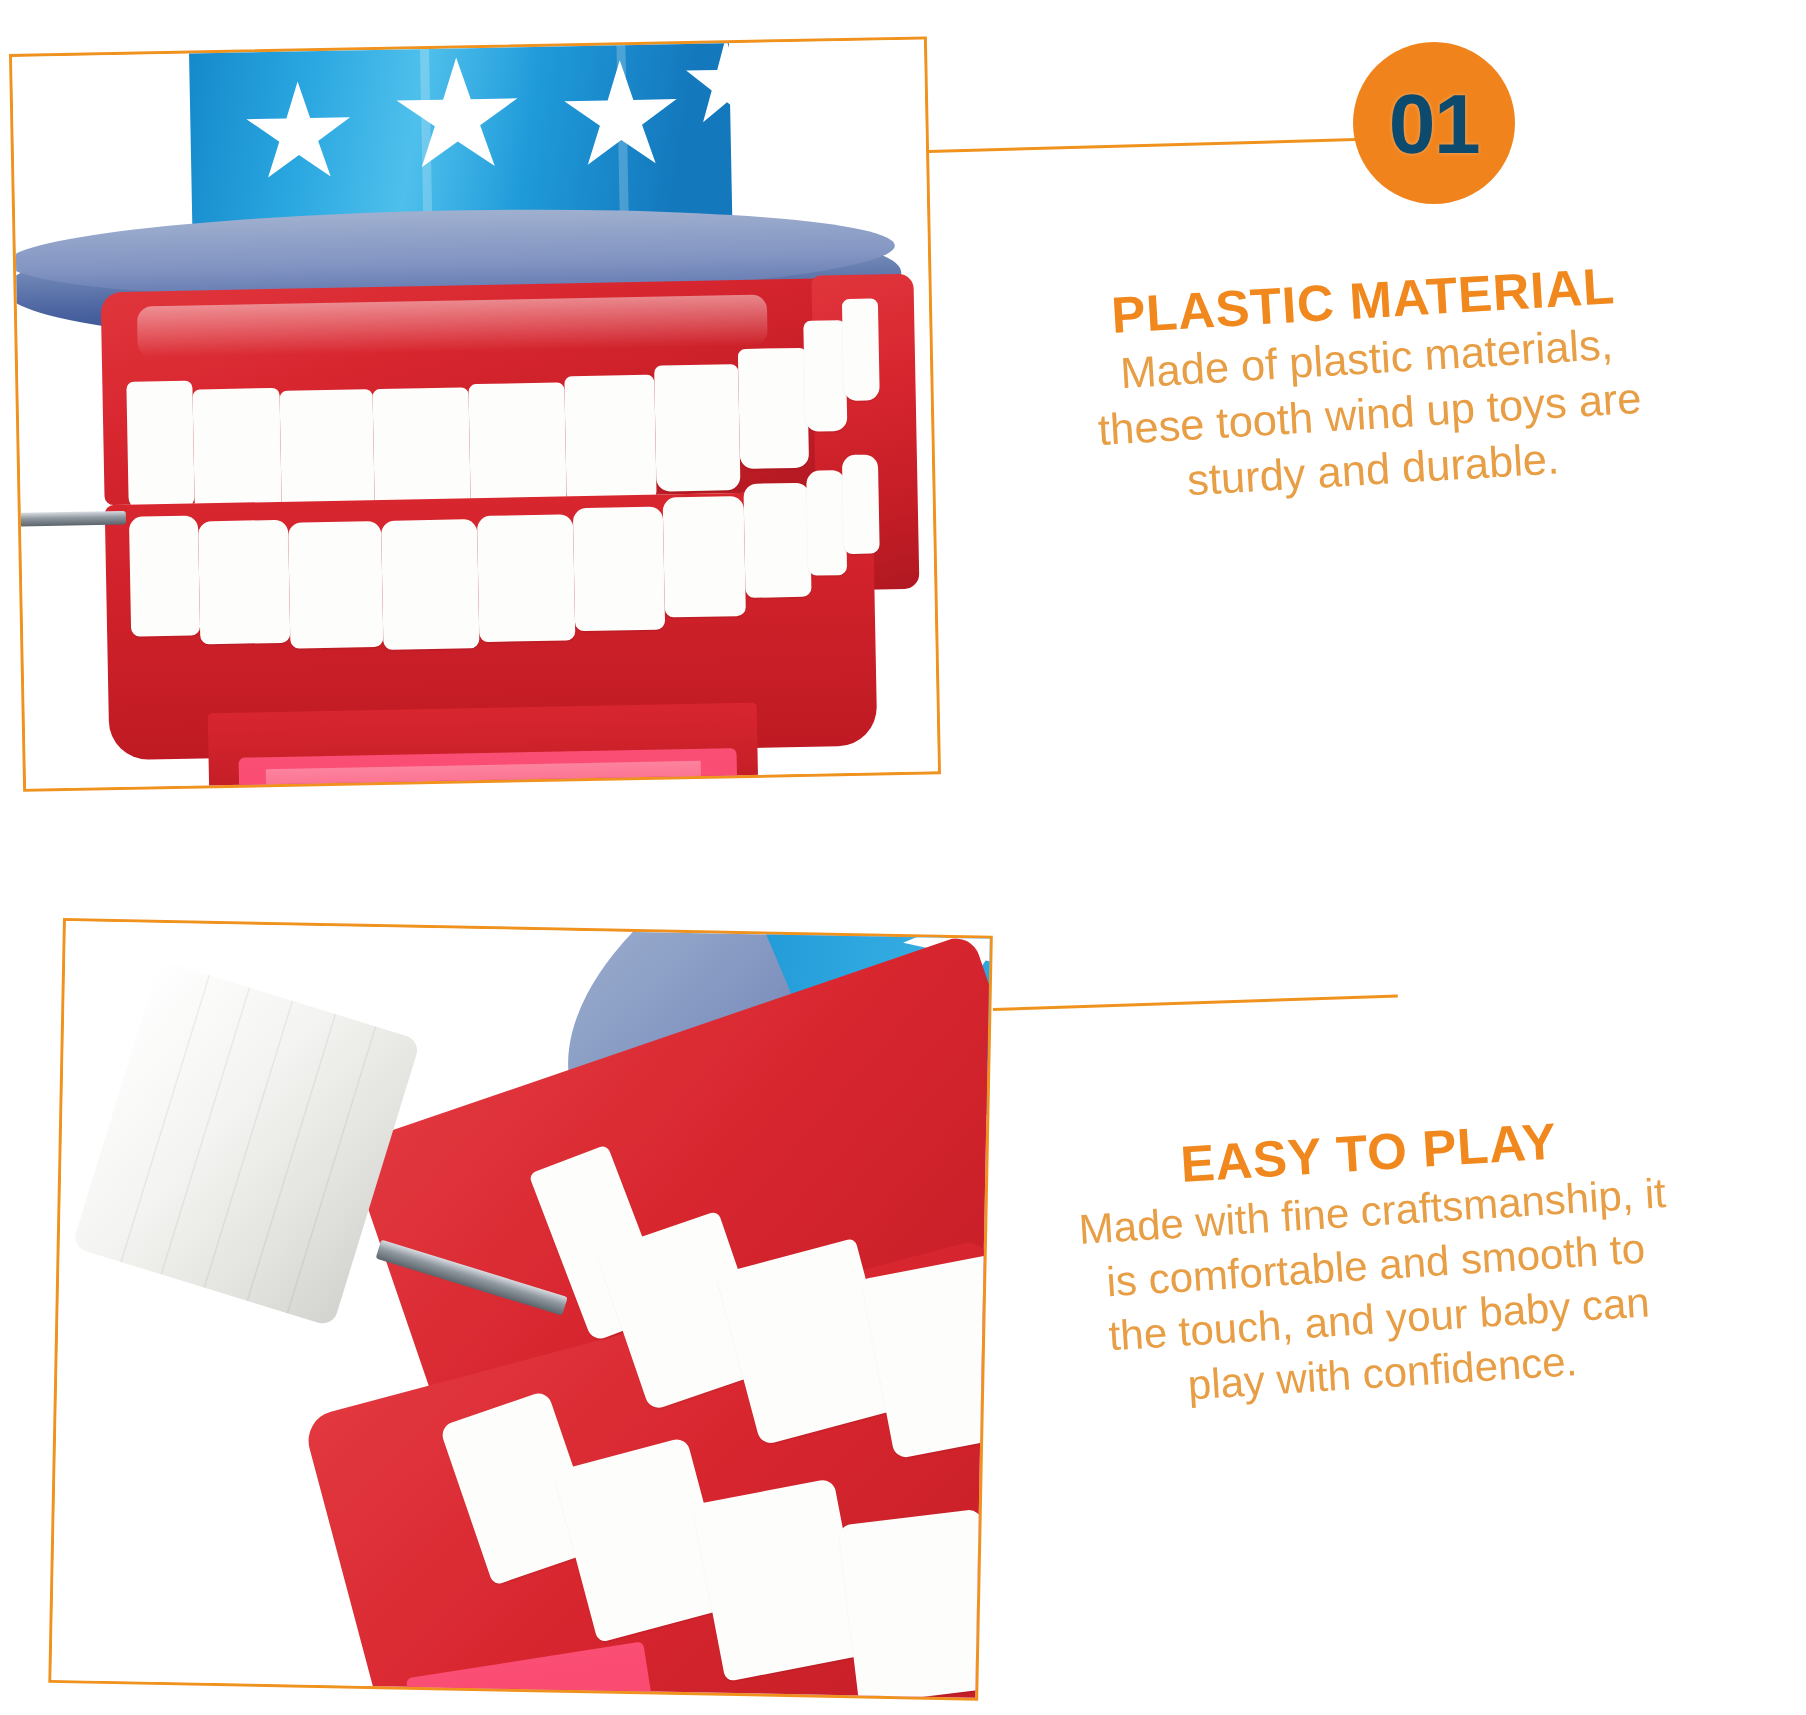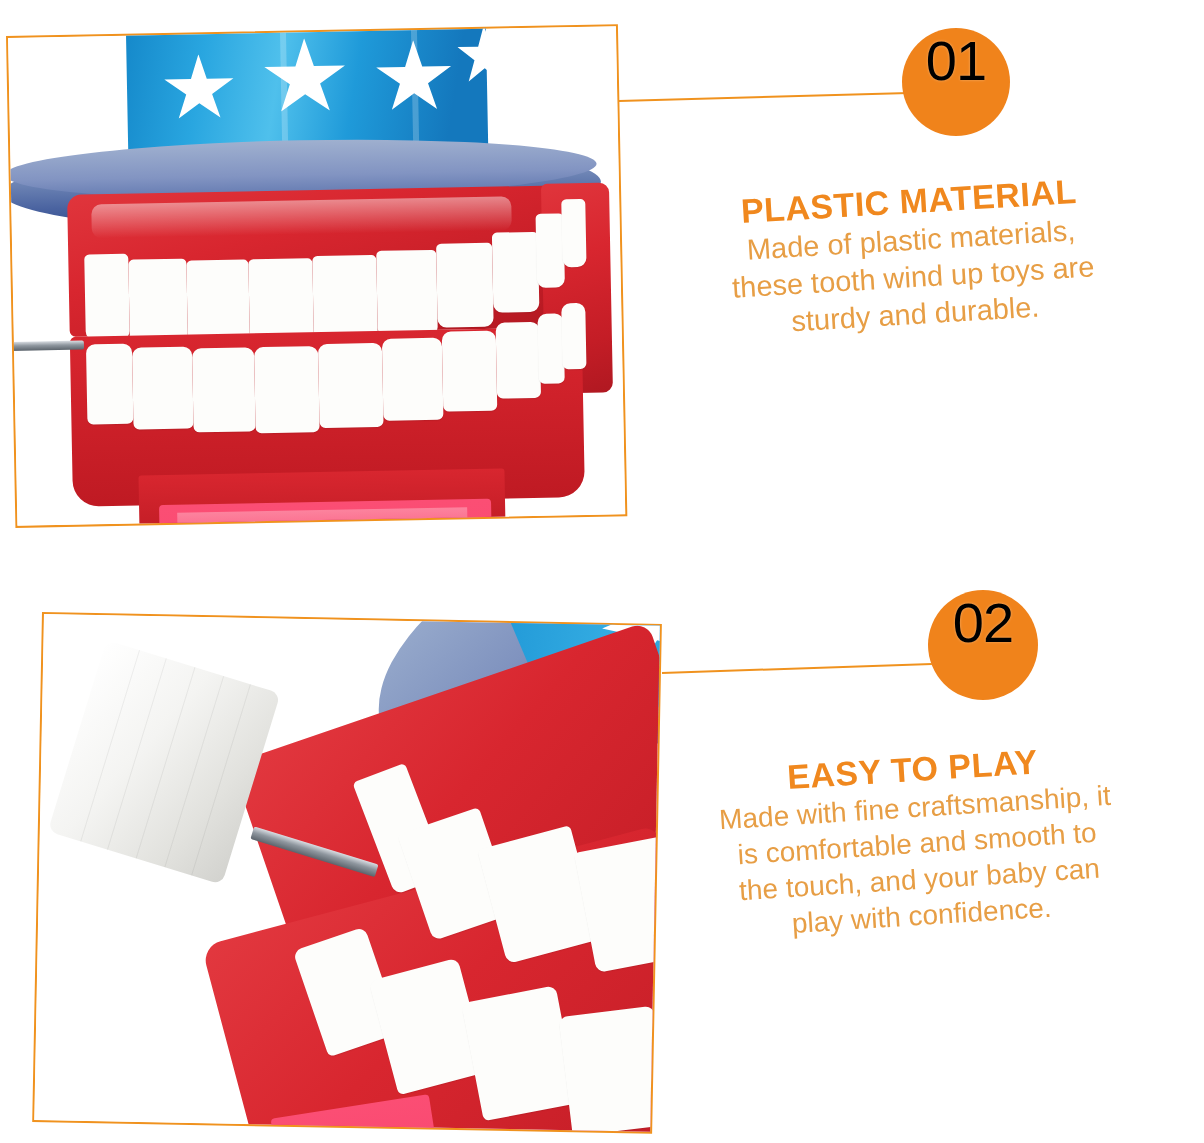--- a/index.html
+++ b/index.html
@@ -20,23 +20,23 @@
   }
 
   
   .connector { position:absolute; height:2px; background:#F0921E; }
 
   
   .badge {
     position:absolute;
     border-radius:50%;
     background:#F0831B;
-    color:#000000;
-    display:flex; justify-content:center;
-    font-weight:normal;
+    color:#0c4a6e;
+    display:flex; align-items:center; justify-content:center;
+    font-weight:bold;
     letter-spacing:-1px;
     text-shadow:0 0 3px rgba(255,255,255,.35);
   }
 
   
   .textblock { position:absolute; text-align:center; }
   .headline {
     color:#F0881E;
     font-weight:bold;
     letter-spacing:.5px;
@@ -250,23 +250,20 @@
           <div class="key-ridge" style="left:150px;"></div>
         </div>
 
         <div class="feet" style="left:242px;top:486px;width:160px;height:80px;transform:rotate(-10deg);"></div>
 
       </div>
     </div>
 
     <div class="connector" style="left:662px;top:672px;width:270px;margin-top:-570px;transform:rotate(-1.9deg);transform-origin:0 50%;"></div>
 
-    <div class="badge" style="left:928px;top:20px;width:110px;height:110px;font-size:56px;">
-      <span>02</span>
-    </div>
 
     <div class="textblock" style="left:634px;top:178px;width:566px;transform:rotate(-3.6deg);">
       <div class="headline" style="font-size:34px;line-height:42px;">EASY TO PLAY</div>
       <div class="body-line" style="font-size:28px;line-height:36px;">Made with fine craftsmanship, it</div>
       <div class="body-line" style="font-size:28px;line-height:36px;">is comfortable and smooth to</div>
       <div class="body-line" style="font-size:28px;line-height:36px;">the touch, and your baby can</div>
       <div class="body-line" style="font-size:28px;line-height:36px;">play with confidence.</div>
     </div>
   </div>
 

